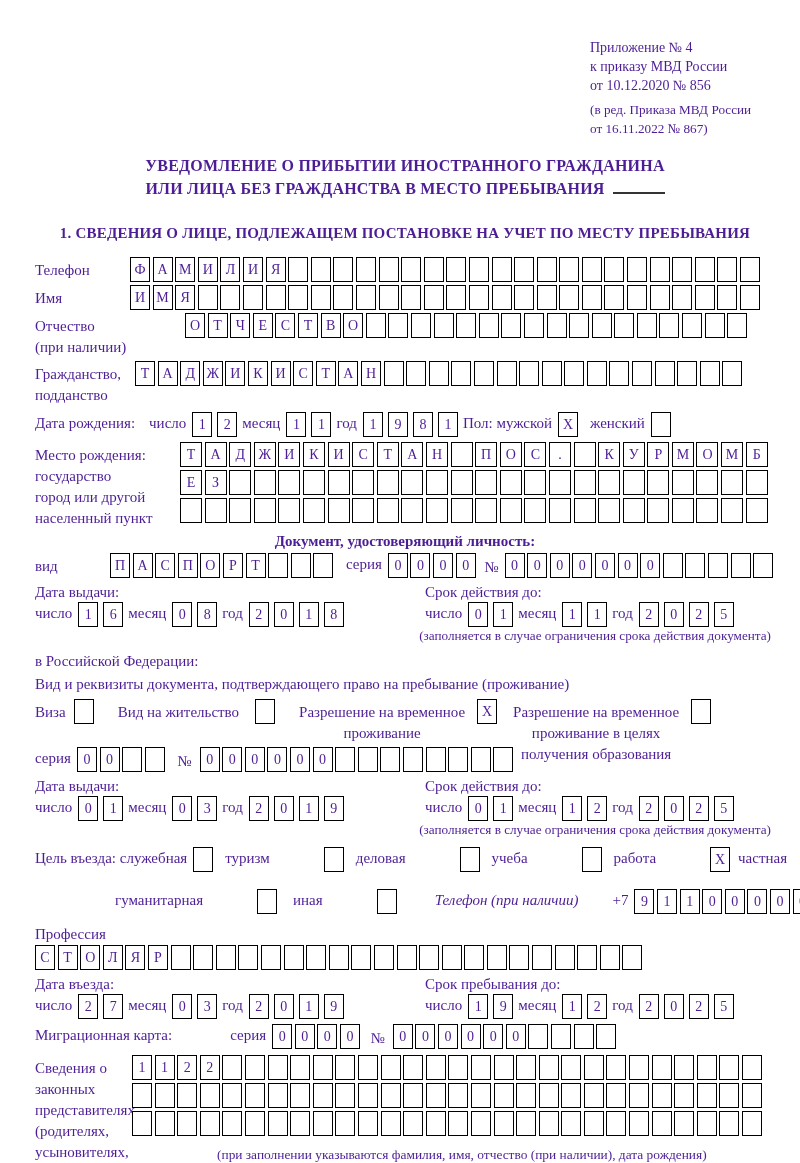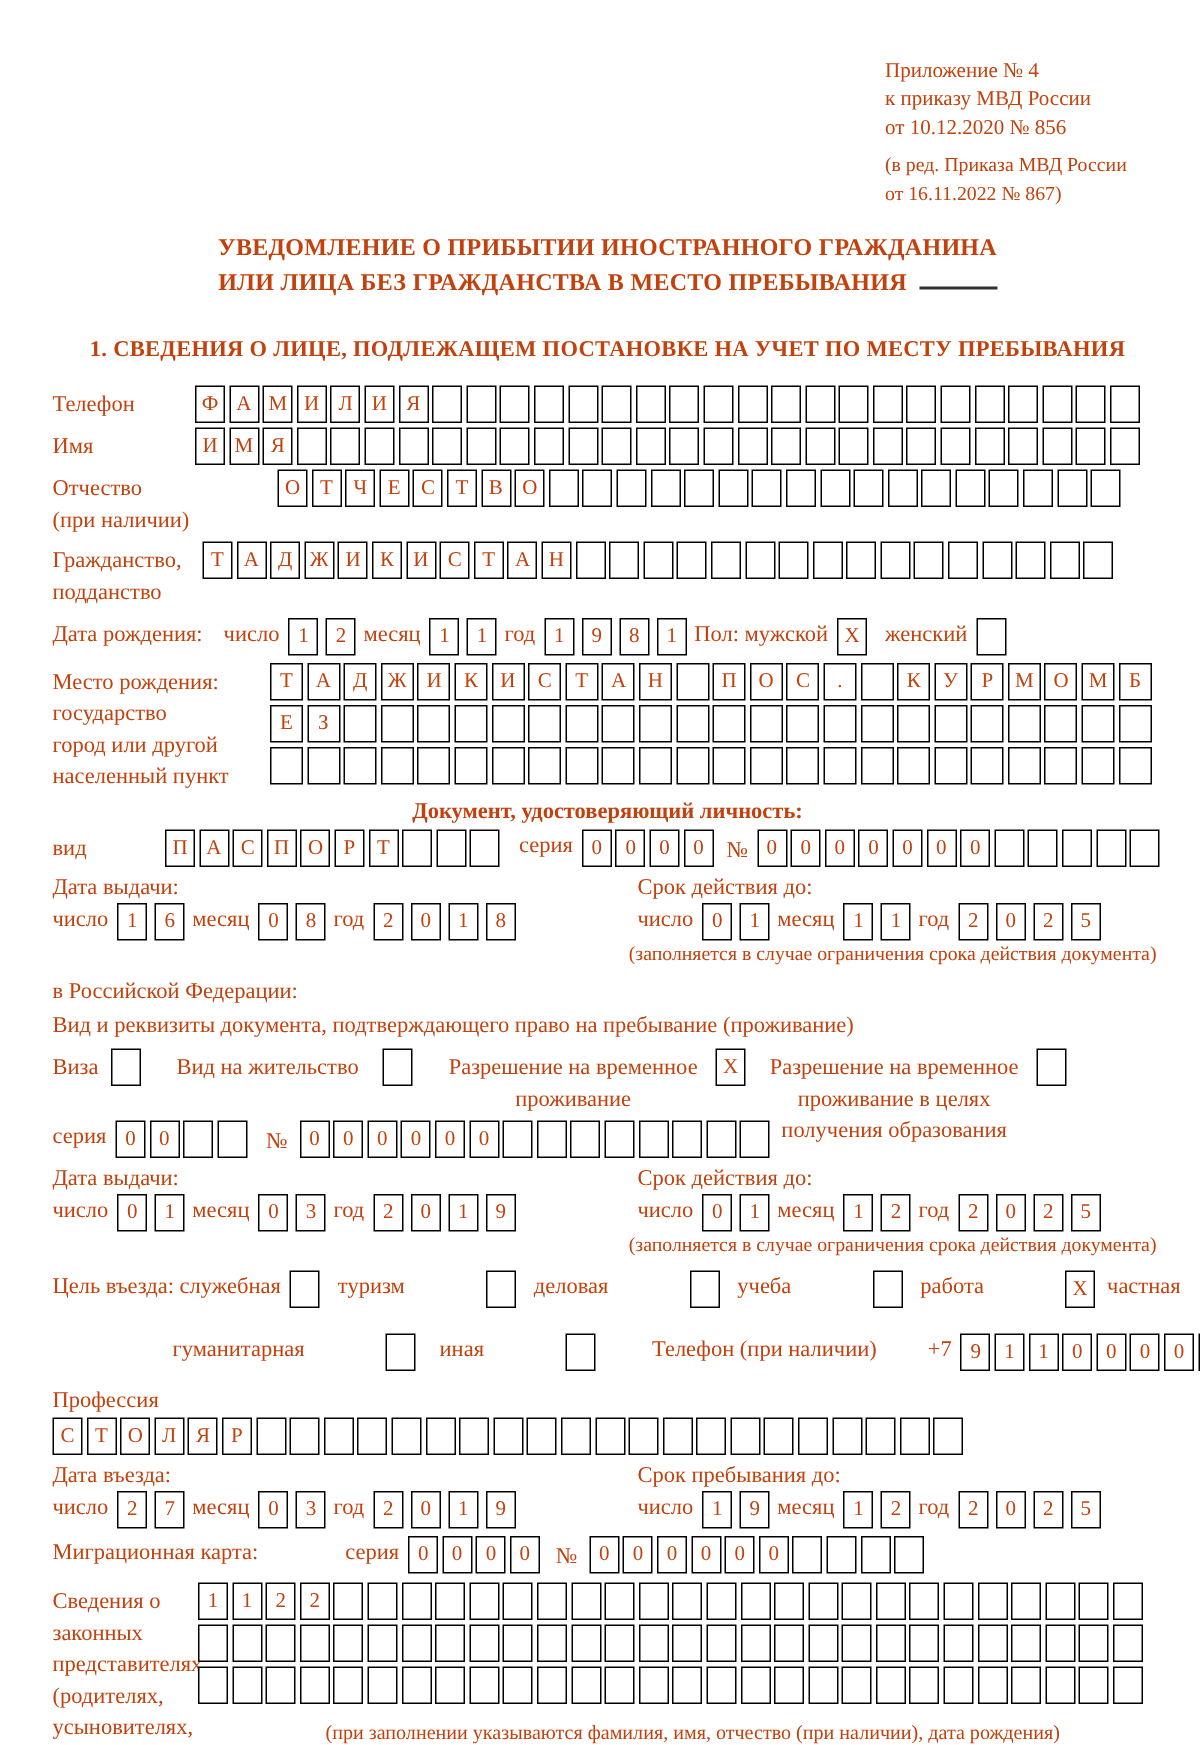--- a/index.html
+++ b/index.html
@@ -1,18 +1,18 @@
 <!DOCTYPE html>
 <html><head>
 <meta charset="utf-8">
 <style>
   html,body{margin:0;padding:0;background:#fff;}
   .page{
     width:800px;height:1163px;box-sizing:border-box;position:relative;
-    padding:38px 25px 10px 35px;background:#fff;color:#c2410c;
+    padding:38px 25px 10px 35px;background:#fff;color:#4c1d95;
     font-family:"Liberation Serif","DejaVu Serif",serif;font-size:15px;
     overflow:hidden;
   }
   .appendix{margin-left:555px;font-size:14px;line-height:19px;}
   .appendix .amend{font-size:13.2px;}
   .appendix .amend.first{margin-top:5px;}
   .forma{font-weight:bold;text-align:right;padding-right:30px;margin-top:14px;font-size:15.5px;letter-spacing:.5px;}
   .title{margin-top:16px;text-align:center;font-weight:bold;font-size:16px;line-height:23px;letter-spacing:.2px;}
   .uline{display:inline-block;width:52px;height:13px;border-bottom:2.2px solid #333;margin-left:8px;}
   .sec-head{margin-top:25px;text-align:center;font-weight:bold;font-size:15px;letter-spacing:.2px;}
@@ -551,21 +551,21 @@
 
     <div class="purpose" style="padding-left:80px;margin-top:17px;">
       <span class="pair">
           <span class="t g6">гуманитарная</span>
           <span class="bx chk"></span>
         </span>
       <span class="pair ml16">
           <span class="t g6">иная</span>
           <span class="bx chk"></span>
         </span>
-      <span class="t" style="margin-left:38px;">Телефон (при наличии)</span>
+      <span class="t" style="margin-left:38px;font-style:italic;">Телефон (при наличии)</span>
       <span class="t" style="margin-left:34px;margin-right:6px;">+7</span>
       <span class="boxes">
           <span class="bx">9</span>
           <span class="bx">1</span>
           <span class="bx">1</span>
           <span class="bx">0</span>
           <span class="bx">0</span>
           <span class="bx">0</span>
           <span class="bx">0</span>
           <span class="bx">0</span>

